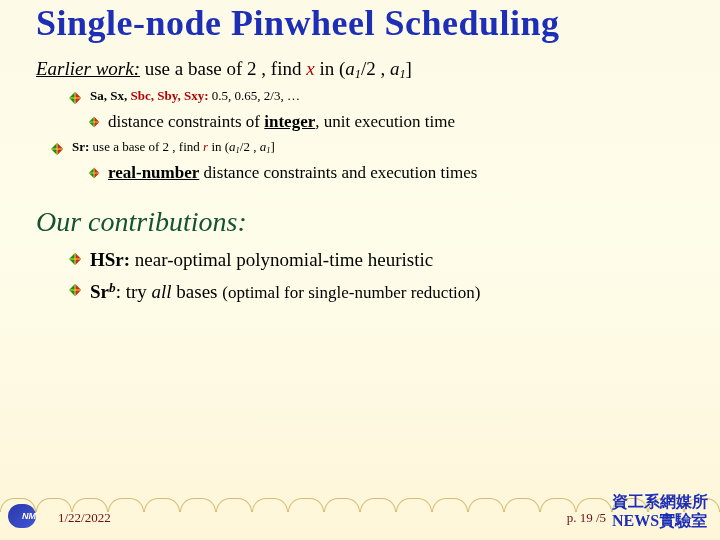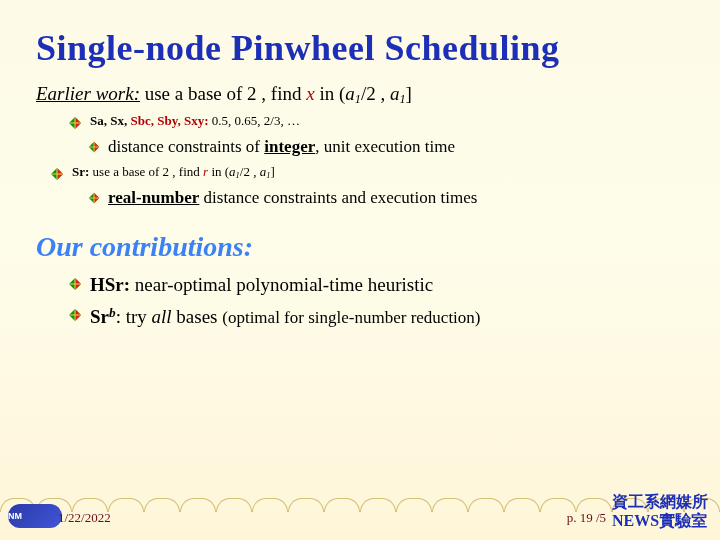--- a/index.html
+++ b/index.html
@@ -4,21 +4,21 @@
 <style>
   * { margin: 0; padding: 0; box-sizing: border-box; }
   html, body { width: 720px; height: 540px; overflow: hidden; }
   body {
     font-family: "Times New Roman", Times, serif;
     background: linear-gradient(180deg, #fdfbe8 0%, #fefdea 45%, #fef8e0 80%, #fff6d8 100%);
     position: relative;
     color: #000;
   }
   .slide {
-    padding: 27px 28px 18px 36px;
+    padding: 2px 28px 18px 36px;
     height: 100%;
     position: relative;
   }
   .title {
     font-size: 36px;
     font-weight: bold;
     color: #1e2fb7;
     font-style: normal;
     margin-bottom: 14px;
     letter-spacing: 0.5px;
@@ -39,22 +39,22 @@
   .bullet-c { margin-left: 14px; }
   .b-ico svg { display: block; }
   .txt { font-size: 13px; line-height: 1.3; }
   .txt-sm { font-size: 17px; line-height: 1.3; font-weight: bold; }
   .txt-sm .nb { font-weight: normal; }
   .red { color: #b00000; }
   .bold { font-weight: bold; }
   .heading2 {
     font-size: 28px;
     font-style: italic;
-    font-weight: bold;
-    color: #3b82f6;
+    font-weight: normal;
+    color: #14532d;
     margin-top: 22px;
     margin-bottom: 10px;
   }
   .contrib-row { display: flex; align-items: flex-start; margin-bottom: 6px; margin-left: 32px; }
   .contrib-row .b-ico { flex: 0 0 22px; margin-top: 4px; }
   .ctxt { font-size: 19px; line-height: 1.28; }
   .footer {
     position: absolute; bottom: 8px; left: 0; right: 0;
     height: 40px;
   }
@@ -73,23 +73,23 @@
     overflow: hidden; opacity: 0.45;
   }
   .footer-deco .wave {
     height: 14px; display: flex; gap: 0;
   }
   .footer-deco .hump {
     width: 36px; height: 14px; border: 1px solid #a27d00; border-bottom: none;
     border-radius: 16px 16px 0 0; flex: 0 0 36px;
   }
   .logo {
-    position: absolute; left: 8px; bottom: 4px; width: 54px; height: 24px;
+    position: absolute; left: 8px; bottom: 4px; width: 28px; height: 24px;
     border-radius: 12px; background: linear-gradient(135deg,#2a3aa8,#4254d8);
-    display:flex;align-items:center;justify-content:flex-start;
+    display:flex;align-items:center;justify-content:flex-end;font-style:italic;
   }
   .logo span{ color:#fff; font-size:9px; font-family:Arial,sans-serif; font-weight:bold;}
 </style>
 </head>
 <body>
 
 <div class="slide">
   <div class="title">Single-node Pinwheel Scheduling</div>
 
   <div class="earlier-line">

